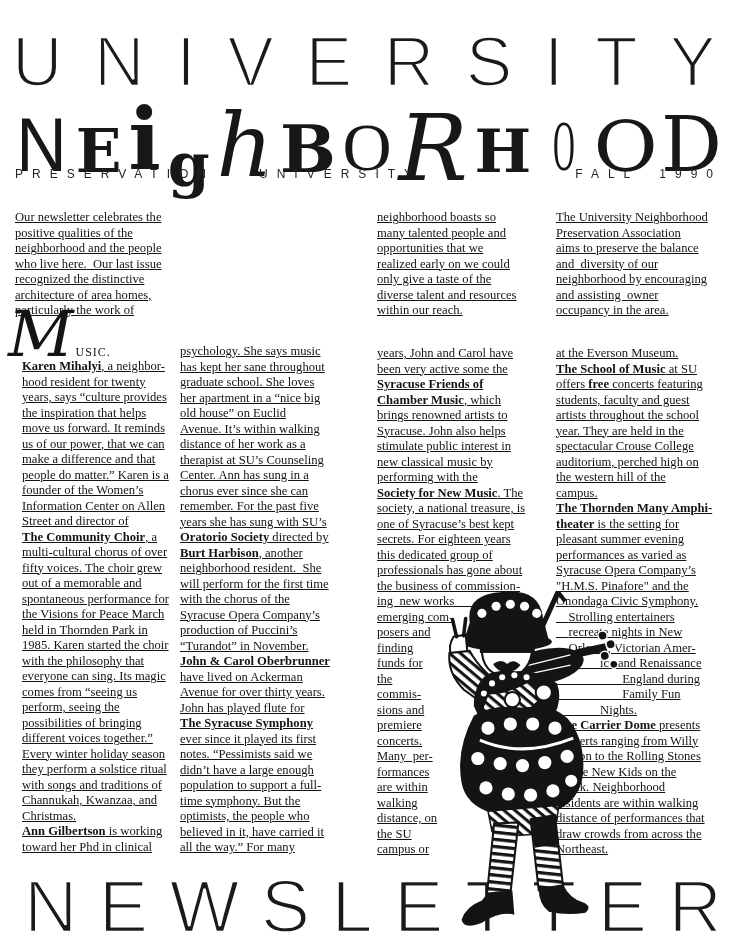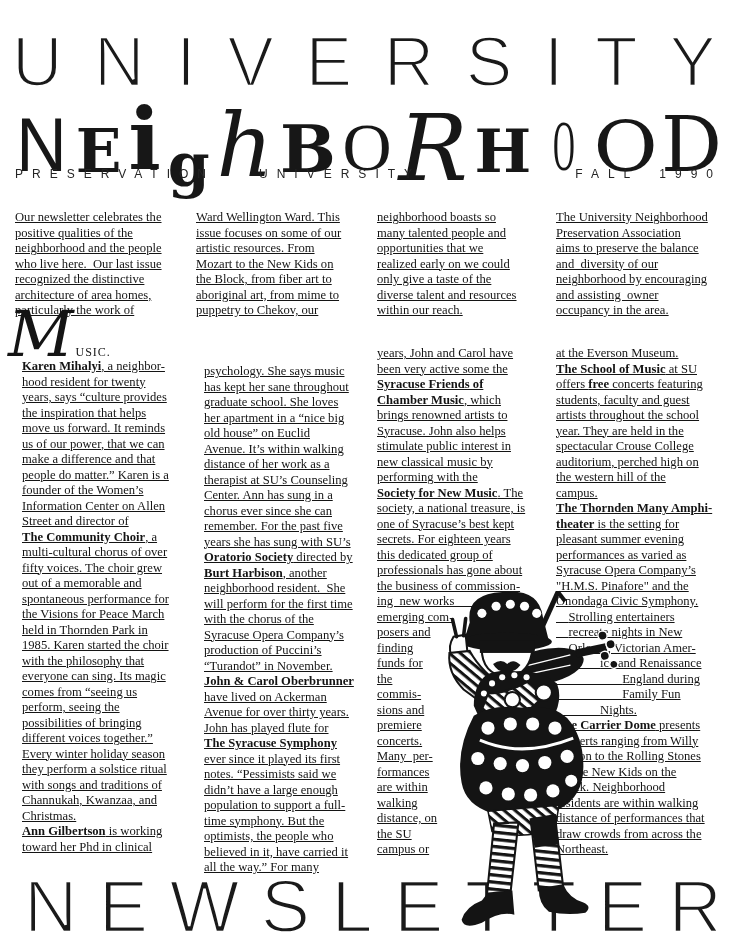--- a/index.html
+++ b/index.html
@@ -129,28 +129,21 @@
 possibilities of bringing
 different voices together.”
 Every winter holiday season
 they perform a solstice ritual
 with songs and traditions of
 Channukah, Kwanzaa, and
 Christmas.
 </span><span class="bld">Ann Gilbertson</span><span> is working
 toward her Phd in clinical</span></div>
 
-  <div class="txt" style="left:196px;top:210px;">Ward Wellington Ward. This
-issue focuses on some of our
-artistic resources. From
-Mozart to the New Kids on
-the Block, from fiber art to
-aboriginal art, from mime to
-puppetry to Chekov, our</div>
-  <div class="txt" style="left:204px;top:344px;margin-top:20px;"><span>psychology. She says music
+  <div class="txt" style="left:180px;top:344px;"><span>psychology. She says music
 has kept her sane throughout
 graduate school. She loves
 her apartment in a “nice big
 old house” on Euclid
 Avenue. It’s within walking
 distance of her work as a
 therapist at SU’s Counseling
 Center. Ann has sung in a
 chorus ever since she can
 remember. For the past five

